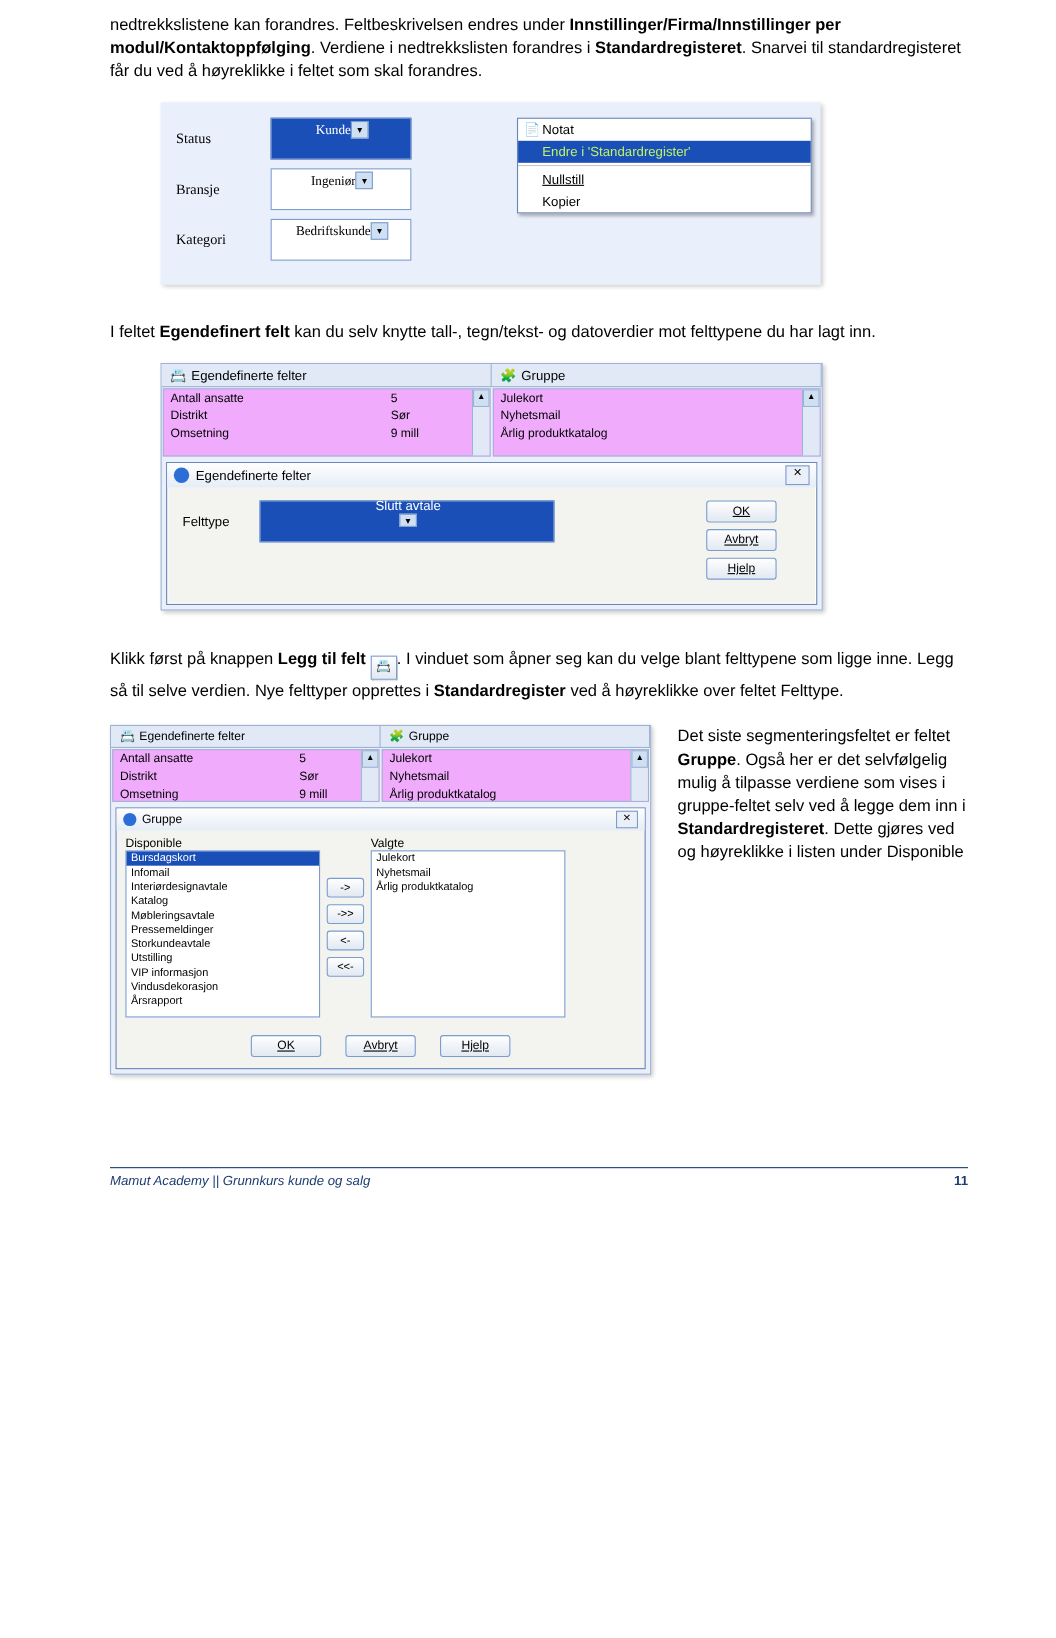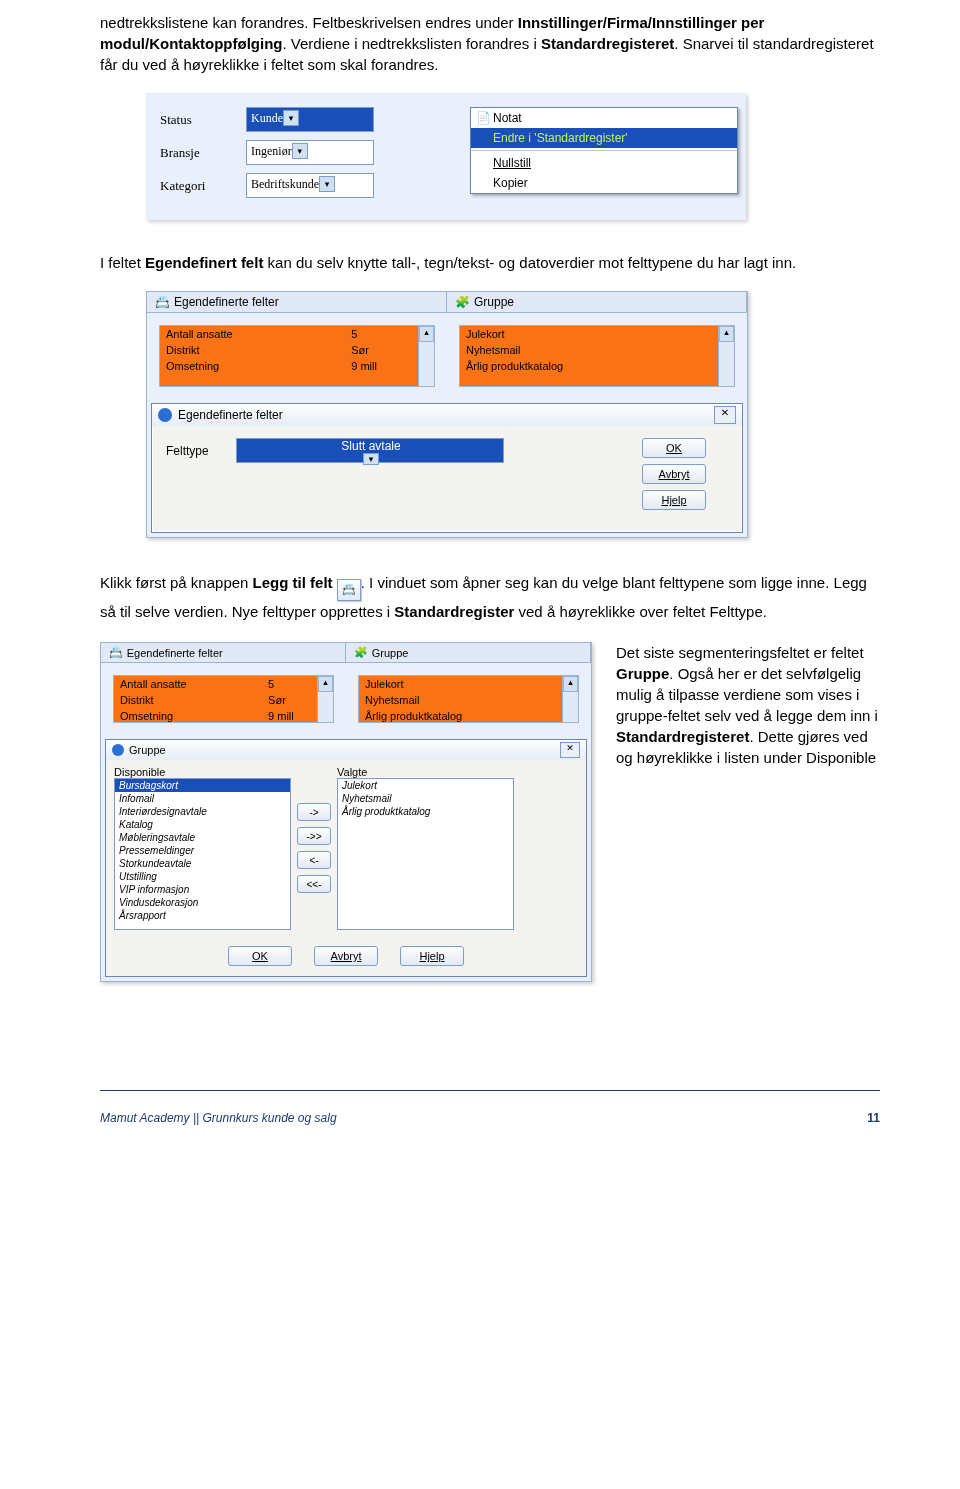--- a/index.html
+++ b/index.html
@@ -27,23 +27,23 @@
     display: flex;
     background: #eaf0fb;
     padding: 14px 8px 14px 14px;
     box-shadow: 2px 2px 4px rgba(0,0,0,.2);
   }
   .shot1 .left { flex: 0 0 310px; font-family: Liberation Serif, serif; }
   .shot1 .right { flex: 1; }
   .formrow { display:flex; align-items:center; margin-bottom:8px; }
   .formrow .lbl { width: 86px; }
   .combo {
-    display:flex; align-items:center; justify-content:flex-start;
+    display:flex; align-items:center; justify-content:center;
     background:#fff; border:1px solid #7b9ccf; height:20px;
-    padding:0 2px 3px 4px; width:120px; font-size:12px;
+    padding:0 2px 16px 4px; width:120px; font-size:12px;
   }
   .combo.sel { background:#1a4fb8; color:#fff; }
   .combo .arrow { width:14px; height:14px; background:#cfe0f2; border:1px solid #7b9ccf;
                   display:flex; align-items:center; justify-content:center; font-size:9px; color:#000;}
   .menu {
     background:#fff; border:1px solid #6886b8;
     box-shadow:2px 2px 3px rgba(0,0,0,.3);
     font-size:12px;
   }
   .menu .mrow { display:flex; align-items:center; height:20px; padding:0 10px 0 4px; }
@@ -56,21 +56,21 @@
     width: 600px;
     margin: 10px 0 34px 46px;
     font-size:12px;
     background:#eaf0fb;
     border:1px solid #9eb3d2;
     box-shadow: 2px 2px 4px rgba(0,0,0,.2);
   }
   .tabbar { display:flex; background:#e1e9f6; border-bottom:1px solid #9eb3d2;}
   .tabbar .tab { flex:1; display:flex; align-items:center; gap:4px; padding:3px 8px; border-right:1px solid #9eb3d2;}
   .tabgrid { display:flex; }
-  .tabgrid .col { flex:1; background:#f97316; border:1px solid #9eb3d2; margin:12px; height:60px; position:relative;}
+  .tabgrid .col { flex:1; background:#f0abfc; border:1px solid #9eb3d2; margin:1px; height:60px; position:relative;}
   .tabgrid table { width:100%; border-collapse:collapse; font-size:11px;}
   .tabgrid td { padding:2px 6px; }
   .tabgrid .scroll { position:absolute; right:0; top:0; bottom:0; width:15px; background:#e1e9f6; border-left:1px solid #9eb3d2;}
   .tabgrid .scroll .btn { height:14px; background:#cfe0f2; border:1px solid #9eb3d2; font-size:9px; text-align:center;}
   .dlg2 {
     margin:4px; background:#f3f3f0; border:1px solid #6886b8;
     box-shadow:inset 0 0 0 1px #fff;
   }
   .dlg2 .titlebar { display:flex; align-items:center; justify-content:space-between;
     background:linear-gradient(#fefefe,#e6edf7); padding:2px 6px; font-size:12px;}
@@ -96,32 +96,32 @@
 
   
   .row3 { display:flex; gap:24px; margin-top:20px;}
   .shot3 { width:490px; font-size:11px; background:#eaf0fb; border:1px solid #9eb3d2;
            box-shadow:2px 2px 4px rgba(0,0,0,.2);}
   .shot3 .dlg3 { margin:4px; background:#f3f3f0; border:1px solid #6886b8;}
   .dlg3 .titlebar { display:flex; align-items:center; justify-content:space-between;
     background:linear-gradient(#fefefe,#e6edf7); padding:2px 6px; font-size:11px;}
   .dlg3 .cols { display:flex; padding:6px 8px 10px 8px; gap:6px;}
   .listbox { background:#fff; border:1px solid #7b9ccf; height:150px; font-size:10px; width:175px;}
-  .listbox .row { padding:1px 4px;font-style:italic;}
+  .listbox .row { padding:1px 4px;}
   .listbox .row.sel { background:#1a4fb8; color:#fff;}
   .movebtns { display:flex; flex-direction:column; justify-content:center; gap:6px;}
   .movebtn { width:34px; height:18px; border:1px solid #7b9ccf; border-radius:3px;
              background:linear-gradient(#fefefe,#e2e9f2); font-size:10px;}
   .dlg3 .foot { display:flex; gap:22px; justify-content:center; padding:6px 0 10px 0;}
   .dlg3 .foot .winbtn { margin:0; padding:0 12px; }
   .righttext { flex:1; font-size:15px; line-height:1.4;}
 
   
   .pagefoot {
-    margin-top:108px; border-top:1px solid #1b3b72; padding-top:20px;
+    margin-top:84px; border-top:1px solid #1b3b72; padding-top:4px;
     display:flex; justify-content:space-between; font-size:12px; font-style:italic; color:#1b3b72;
   }
   .pagefoot .pn { font-style:normal; font-weight:bold; }
   .u { text-decoration: underline; }
 </style>
 </head>
 <body>
 
 <div class="page">
 

